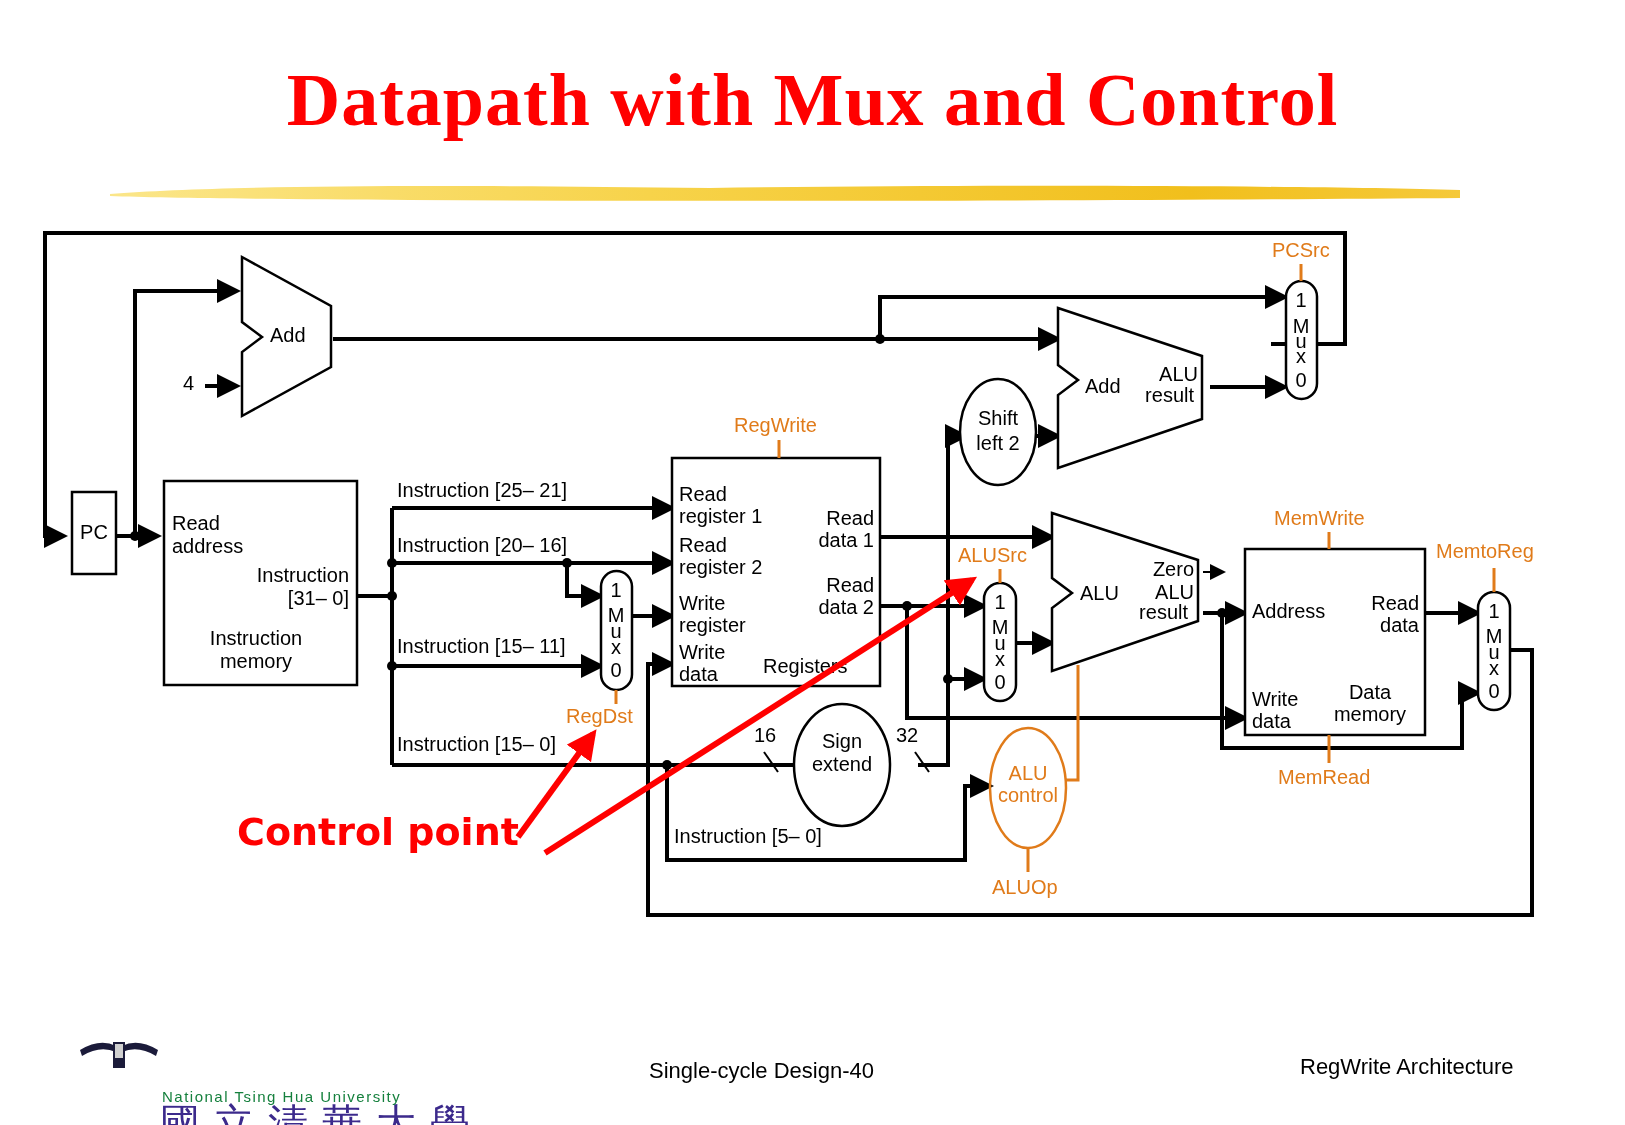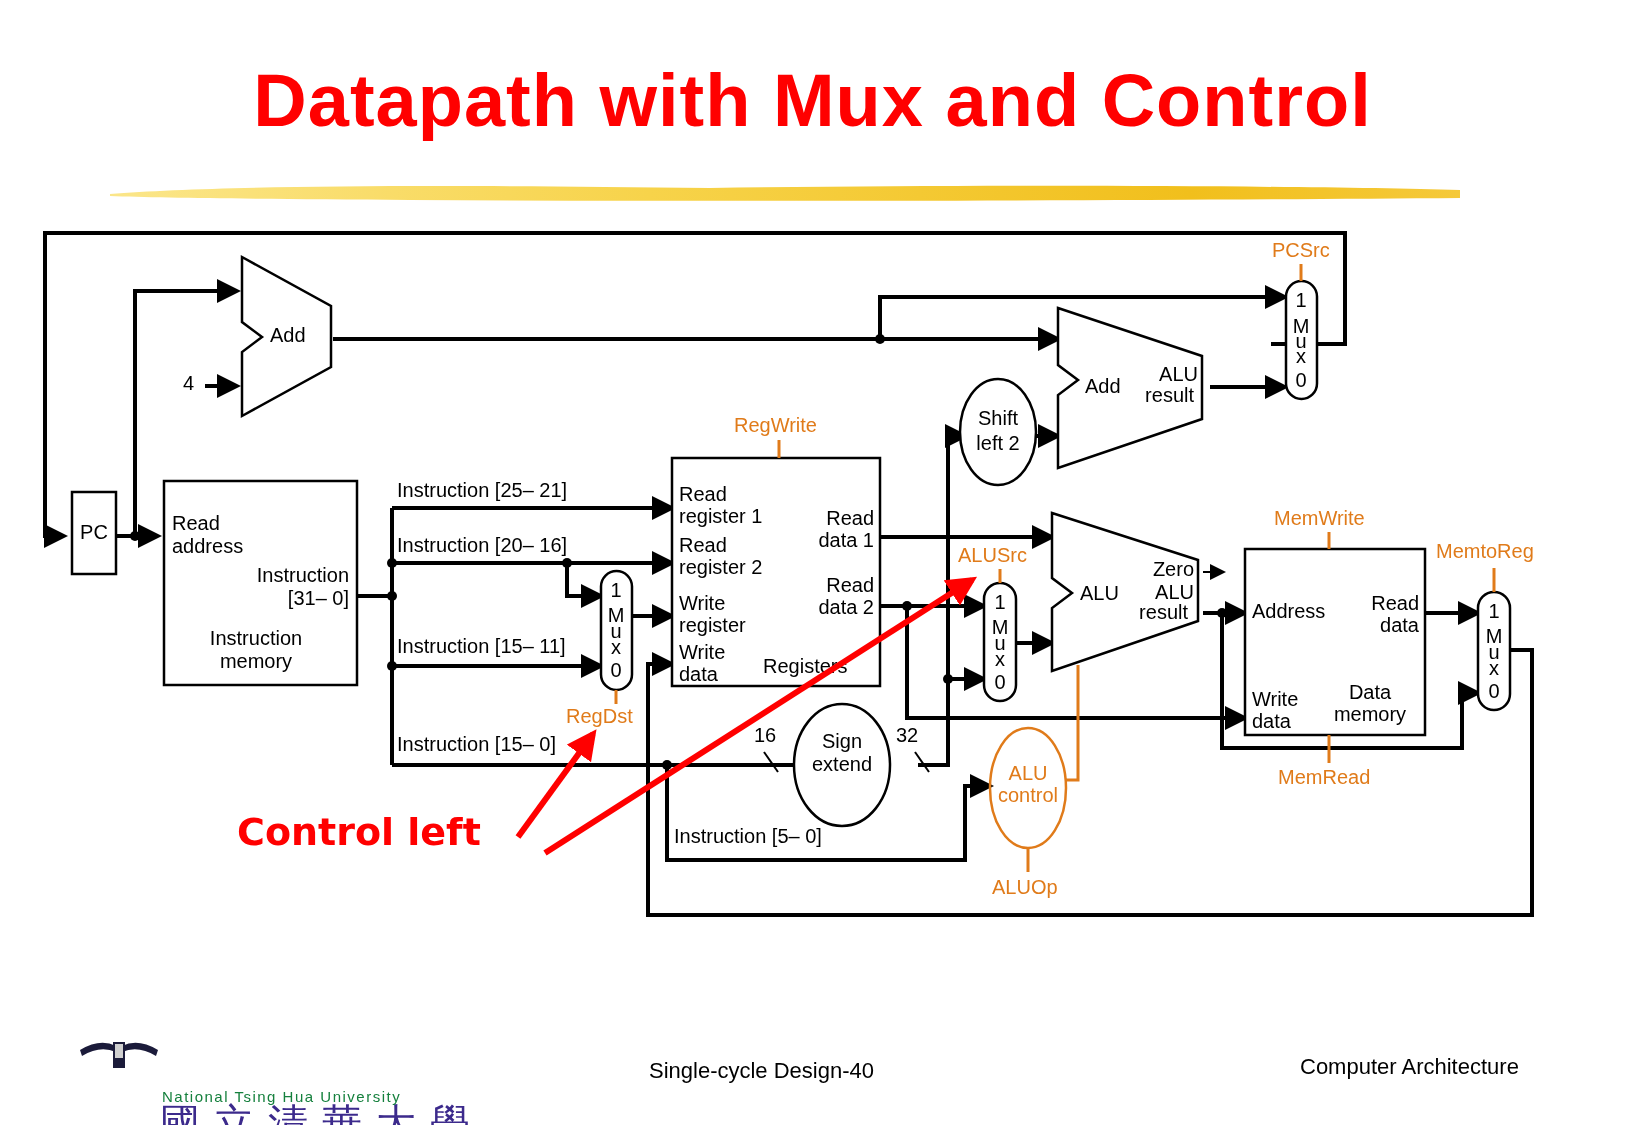--- a/index.html
+++ b/index.html
@@ -1,17 +1,17 @@
 <!DOCTYPE html>
 <html><head>
 <meta charset="utf-8">
 <style>
   html, body { margin: 0; padding: 0; background: #ffffff; }
   body { width: 1625px; height: 1125px; position: relative; overflow: hidden; font-family: "Liberation Sans", sans-serif; }
-  #slide-title { position: absolute; left: 0; top: 58px; width: 1625px; text-align: center; font-family: Liberation Sans, sans-serif; font-weight: bold; font-size: 74px; color: #ff0000; letter-spacing: 1px; }
+  #slide-title { position: absolute; left: 0; top: 58px; width: 1625px; text-align: center; font-family: Liberation Serif, serif; font-weight: bold; font-size: 74px; color: #ff0000; letter-spacing: 1px; }
   #underline-brush { position: absolute; left: 110px; top: 180px; width: 1350px; height: 22px; }
   svg#diagram { position: absolute; left: 0; top: 0; }
   svg text { font-family: "Liberation Sans", sans-serif; }
   .lbl { font-size: 20px; fill: #000; }
   .ctl { font-size: 20px; fill: #e07b1a; }
   .wire { stroke: #000; stroke-width: 4; fill: none; }
   .thin { stroke: #000; stroke-width: 2; fill: none; }
   .box { stroke: #000; stroke-width: 2.5; fill: #fff; }
   .octl { stroke: #e07b1a; stroke-width: 3; fill: none; }
   .red { stroke: #ff0000; stroke-width: 6; fill: none; }
@@ -232,25 +232,25 @@
   <line class="octl" x1="1329" y1="735" x2="1329" y2="763"></line>
   <text class="ctl" x="1436" y="558">MemtoReg</text>
   <line class="octl" x1="1494" y1="568" x2="1494" y2="592"></line>
   <text class="ctl" x="992" y="894">ALUOp</text>
   <line class="octl" x1="1028" y1="848" x2="1028" y2="872"></line>
 
   <path class="red" d="M518 837 L593 734" marker-end="url(#arrred)"></path>
   <path class="red" d="M545 853 L972 580" marker-end="url(#arrred)"></path>
 </svg>
 
-<div id="control-point-label">Control left</div>
+<div id="control-point-label">Control point</div>
 
 <svg id="logo-emblem" width="78" height="40">
   <path d="M0 14 Q20 2 36 10 L36 16 Q20 9 2 20 Z" fill="#1b1b3a"></path>
   <path d="M78 14 Q58 2 42 10 L42 16 Q58 9 76 20 Z" fill="#1b1b3a"></path>
   <rect x="33" y="6" width="12" height="26" fill="#1b1b3a"></rect>
   <rect x="35" y="8" width="8" height="14" fill="#cfcfcf"></rect>
 </svg>
 <div id="logo-zh">國立清華大學</div>
 <div id="logo-en">National Tsing Hua University</div>
 
 <div id="footer-center">Single-cycle Design-40</div>
-<div id="footer-right">Computer Architecture</div>
+<div id="footer-right">RegWrite Architecture</div>
 
 </body></html>

